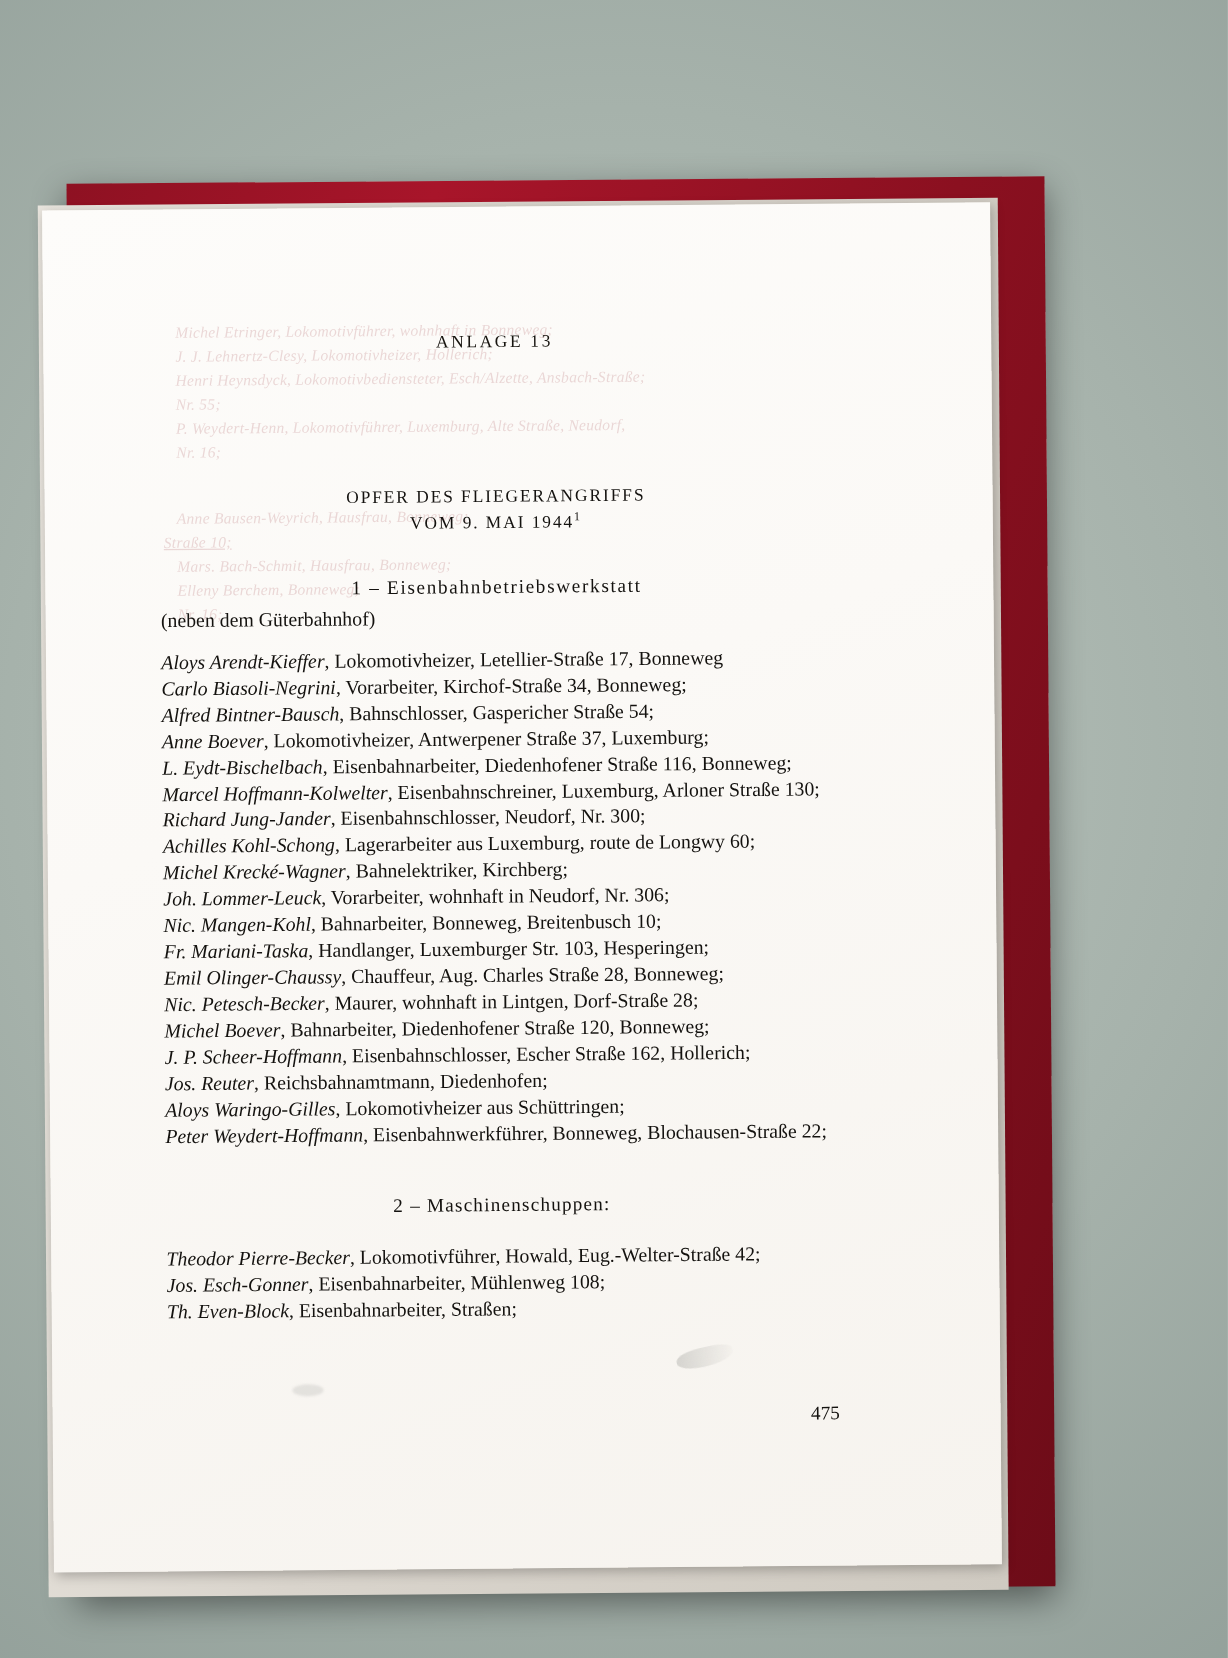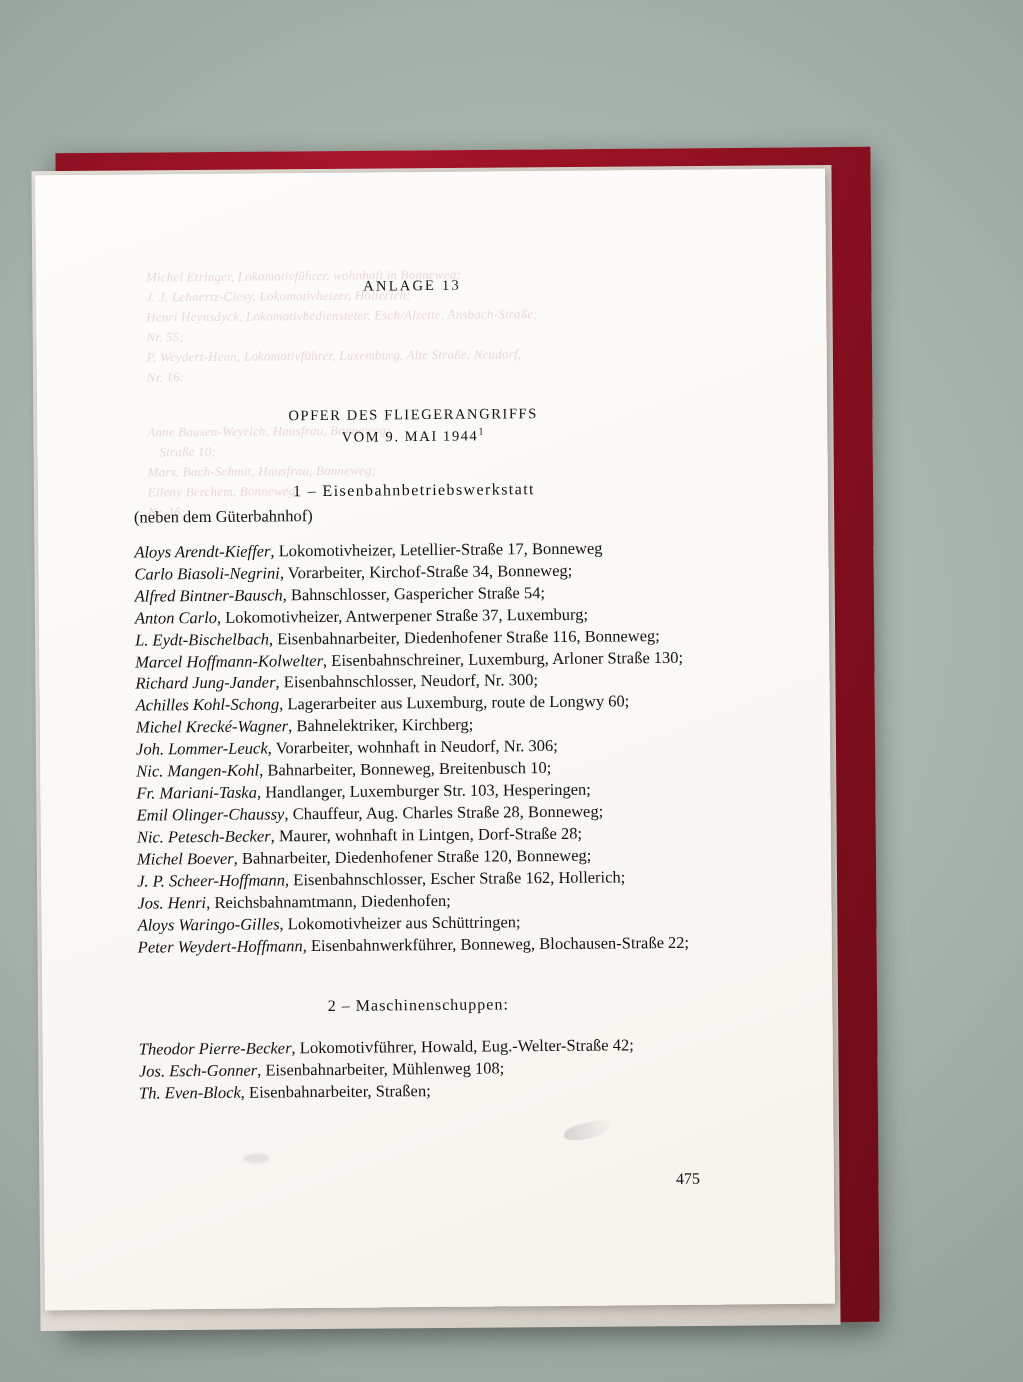--- a/index.html
+++ b/index.html
@@ -175,55 +175,55 @@
 <div id="page">
   <div id="page-inner">
 
     <div class="ghost" style="left:110px; top:95px;">Michel Etringer, Lokomotivführer, wohnhaft in Bonneweg;</div>
     <div class="ghost" style="left:110px; top:115px;">J. J. Lehnertz-Clesy, Lokomotivheizer, Hollerich;</div>
     <div class="ghost" style="left:110px; top:135px;">Henri Heynsdyck, Lokomotivbediensteter, Esch/Alzette, Ansbach-Straße;</div>
     <div class="ghost" style="left:110px; top:155px;">Nr. 55;</div>
     <div class="ghost" style="left:110px; top:175px;">P. Weydert-Henn, Lokomotivführer, Luxemburg, Alte Straße, Neudorf,</div>
     <div class="ghost" style="left:110px; top:195px;">Nr. 16;</div>
     <div class="ghost" style="left:110px; top:250px;">Anne Bausen-Weyrich, Hausfrau, Bonneweg;</div>
-    <div class="ghost" style="left:122px; top:270px;">Straße 10;</div>
+    <div class="ghost" style="left:99px; top:270px;text-decoration:underline;">Straße 10;</div>
     <div class="ghost" style="left:110px; top:290px;">Mars. Bach-Schmit, Hausfrau, Bonneweg;</div>
     <div class="ghost" style="left:110px; top:310px;">Elleny Berchem, Bonneweg;</div>
     <div class="ghost" style="left:110px; top:330px;">Nr. 16;</div>
 
     <div class="content">
 
       <div class="anlage">ANLAGE 13</div>
 
       <div class="doc-title">
         <span>OPFER DES FLIEGERANGRIFFS</span><br>
         <span>VOM 9. MAI 1944</span><sup>1</sup>
       </div>
 
       <div class="section-head">1 – Eisenbahnbetriebswerkstatt</div>
       <div class="subnote">(neben dem Güterbahnhof)</div>
 
       <ul class="entry-list">
         <li class="entry"><span class="nm">Aloys Arendt-Kieffer</span><span>, Lokomotivheizer, Letellier-Straße 17, Bonneweg</span></li>
         <li class="entry"><span class="nm">Carlo Biasoli-Negrini</span><span>, Vorarbeiter, Kirchof-Straße 34, Bonneweg;</span></li>
         <li class="entry"><span class="nm">Alfred Bintner-Bausch</span><span>, Bahnschlosser, Gaspericher Straße 54;</span></li>
-        <li class="entry"><span class="nm">Anton Carlo</span><span>, Lokomotivheizer, Antwerpener Straße 37, Luxemburg;</span></li>
+        <li class="entry"><span class="nm">Anne Boever</span><span>, Lokomotivheizer, Antwerpener Straße 37, Luxemburg;</span></li>
         <li class="entry"><span class="nm">L. Eydt-Bischelbach</span><span>,  Eisenbahnarbeiter,  Diedenhofener  Straße  116, Bonneweg;</span></li>
         <li class="entry"><span class="nm">Marcel Hoffmann-Kolwelter</span><span>, Eisenbahnschreiner, Luxemburg, Arloner Straße 130;</span></li>
         <li class="entry"><span class="nm">Richard Jung-Jander</span><span>, Eisenbahnschlosser, Neudorf, Nr. 300;</span></li>
         <li class="entry"><span class="nm">Achilles Kohl-Schong</span><span>, Lagerarbeiter aus Luxemburg, route de Longwy 60;</span></li>
         <li class="entry"><span class="nm">Michel Krecké-Wagner</span><span>, Bahnelektriker, Kirchberg;</span></li>
         <li class="entry"><span class="nm">Joh. Lommer-Leuck</span><span>, Vorarbeiter, wohnhaft in Neudorf, Nr. 306;</span></li>
         <li class="entry"><span class="nm">Nic. Mangen-Kohl</span><span>, Bahnarbeiter, Bonneweg, Breitenbusch 10;</span></li>
         <li class="entry"><span class="nm">Fr. Mariani-Taska</span><span>, Handlanger, Luxemburger Str. 103, Hesperingen;</span></li>
         <li class="entry"><span class="nm">Emil Olinger-Chaussy</span><span>, Chauffeur, Aug. Charles Straße 28, Bonneweg;</span></li>
         <li class="entry"><span class="nm">Nic. Petesch-Becker</span><span>, Maurer, wohnhaft in Lintgen, Dorf-Straße 28;</span></li>
         <li class="entry"><span class="nm">Michel Boever</span><span>, Bahnarbeiter, Diedenhofener Straße 120, Bonneweg;</span></li>
         <li class="entry"><span class="nm">J. P. Scheer-Hoffmann</span><span>, Eisenbahnschlosser, Escher Straße 162, Hollerich;</span></li>
-        <li class="entry"><span class="nm">Jos. Henri</span><span>, Reichsbahnamtmann, Diedenhofen;</span></li>
+        <li class="entry"><span class="nm">Jos. Reuter</span><span>, Reichsbahnamtmann, Diedenhofen;</span></li>
         <li class="entry"><span class="nm">Aloys Waringo-Gilles</span><span>, Lokomotivheizer aus Schüttringen;</span></li>
         <li class="entry"><span class="nm">Peter Weydert-Hoffmann</span><span>, Eisenbahnwerkführer, Bonneweg, Blochausen-Straße 22;</span></li>
       </ul>
 
       <div class="section-head-2">2 – Maschinenschuppen:</div>
 
       <ul class="entry-list">
         <li class="entry"><span class="nm">Theodor Pierre-Becker</span><span>, Lokomotivführer, Howald, Eug.-Welter-Straße 42;</span></li>
         <li class="entry"><span class="nm">Jos. Esch-Gonner</span><span>, Eisenbahnarbeiter, Mühlenweg 108;</span></li>
         <li class="entry"><span class="nm">Th. Even-Block</span><span>, Eisenbahnarbeiter, Straßen;</span></li>

